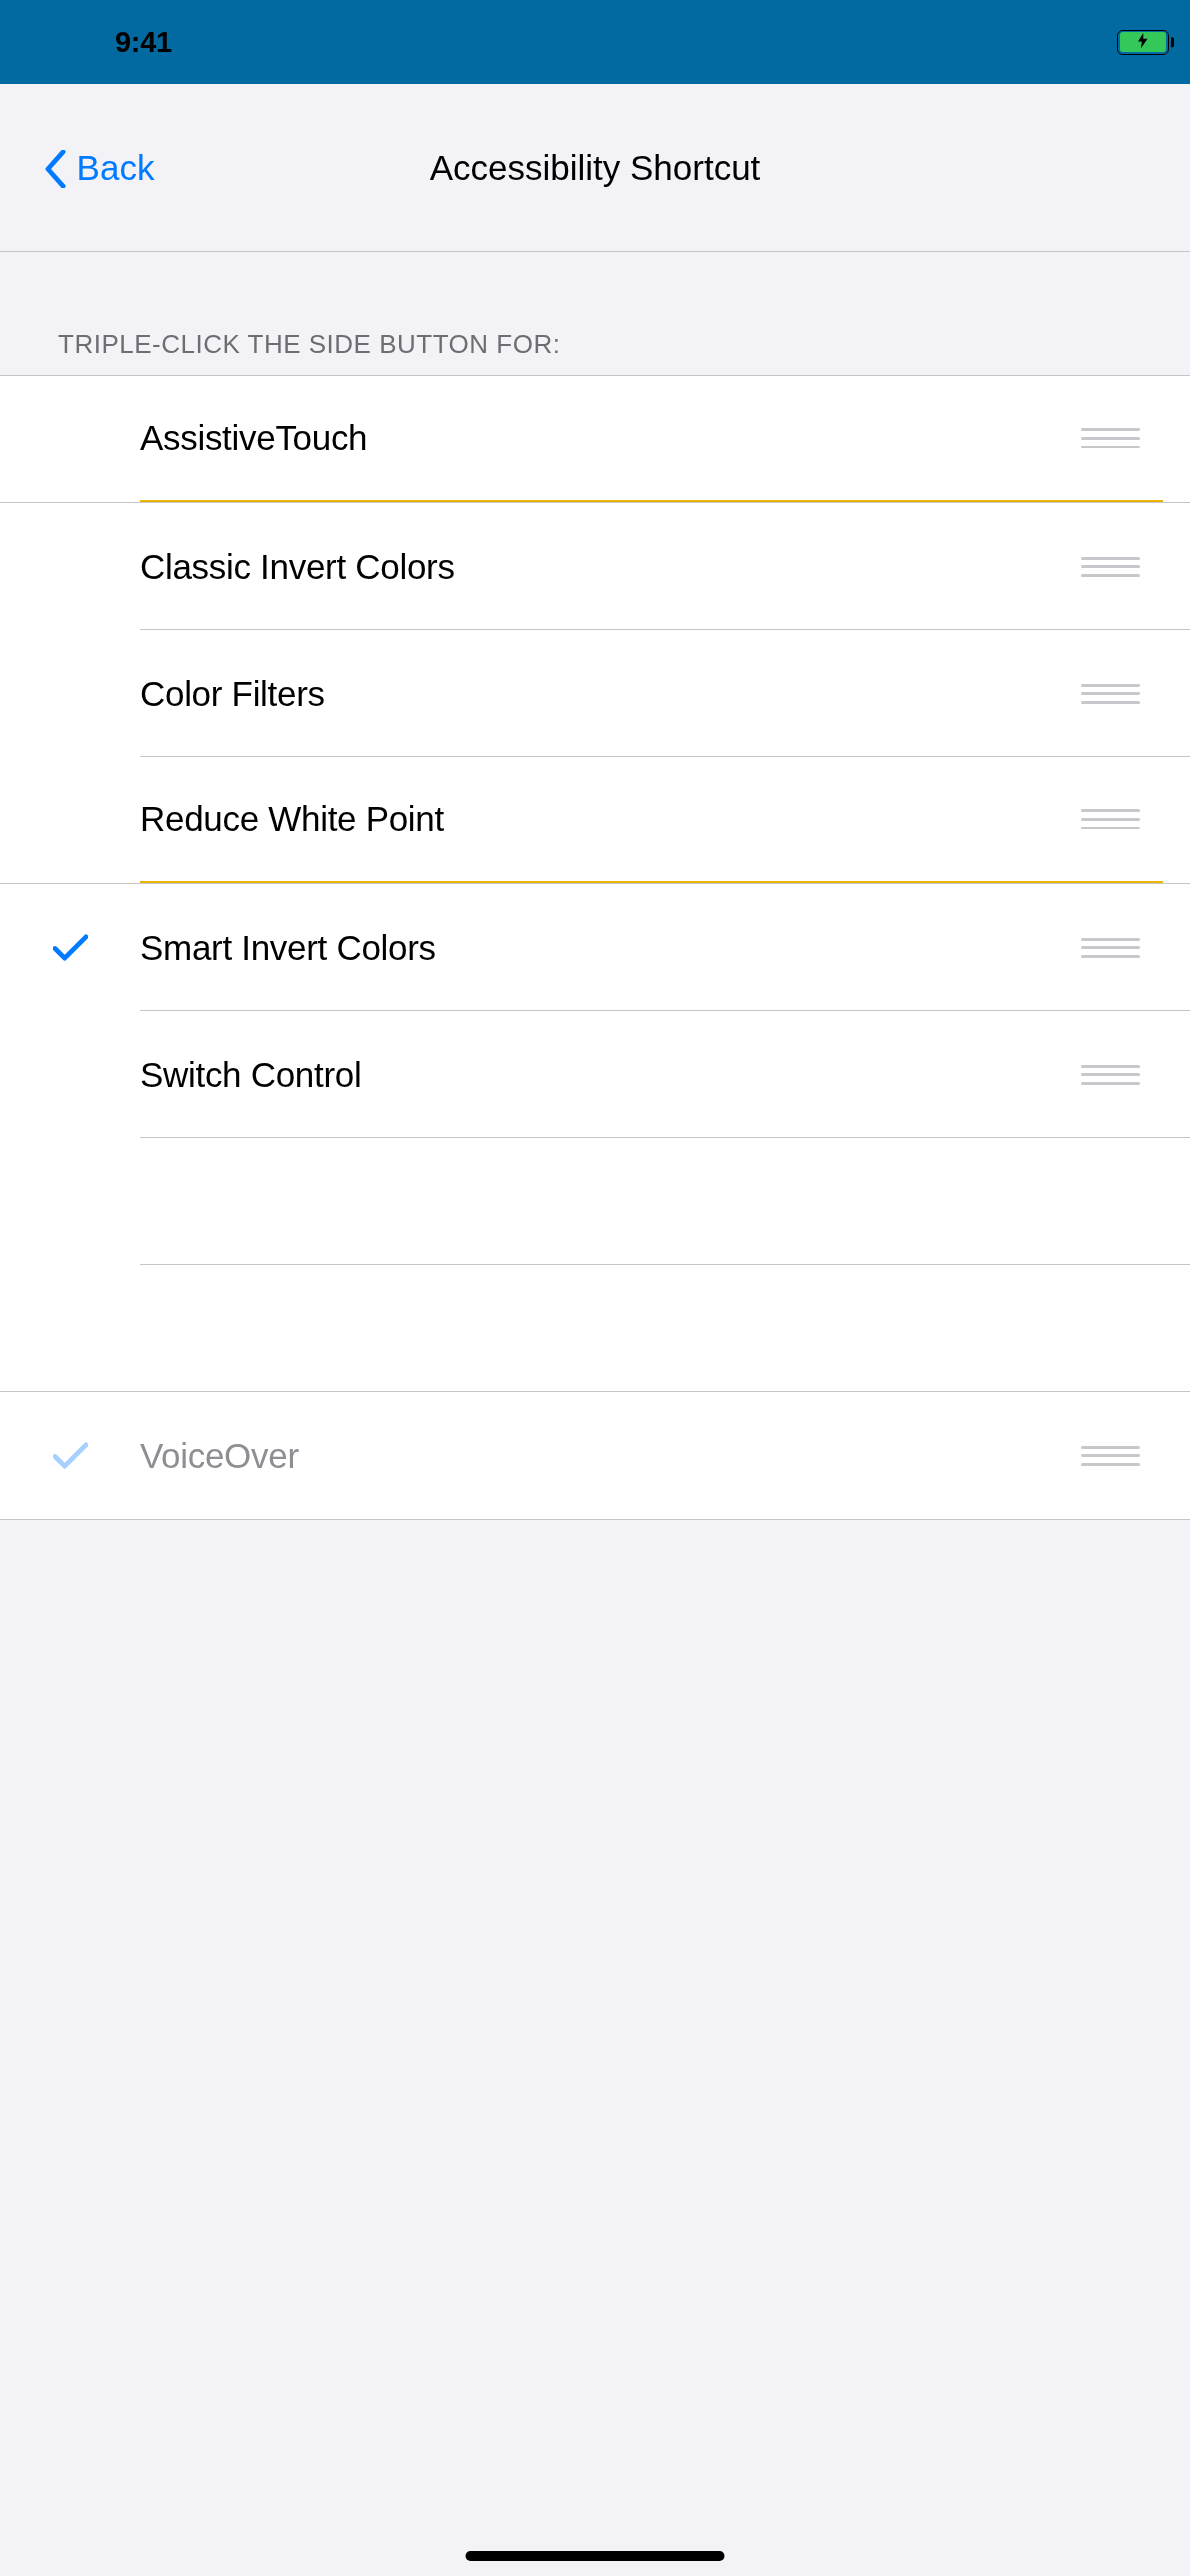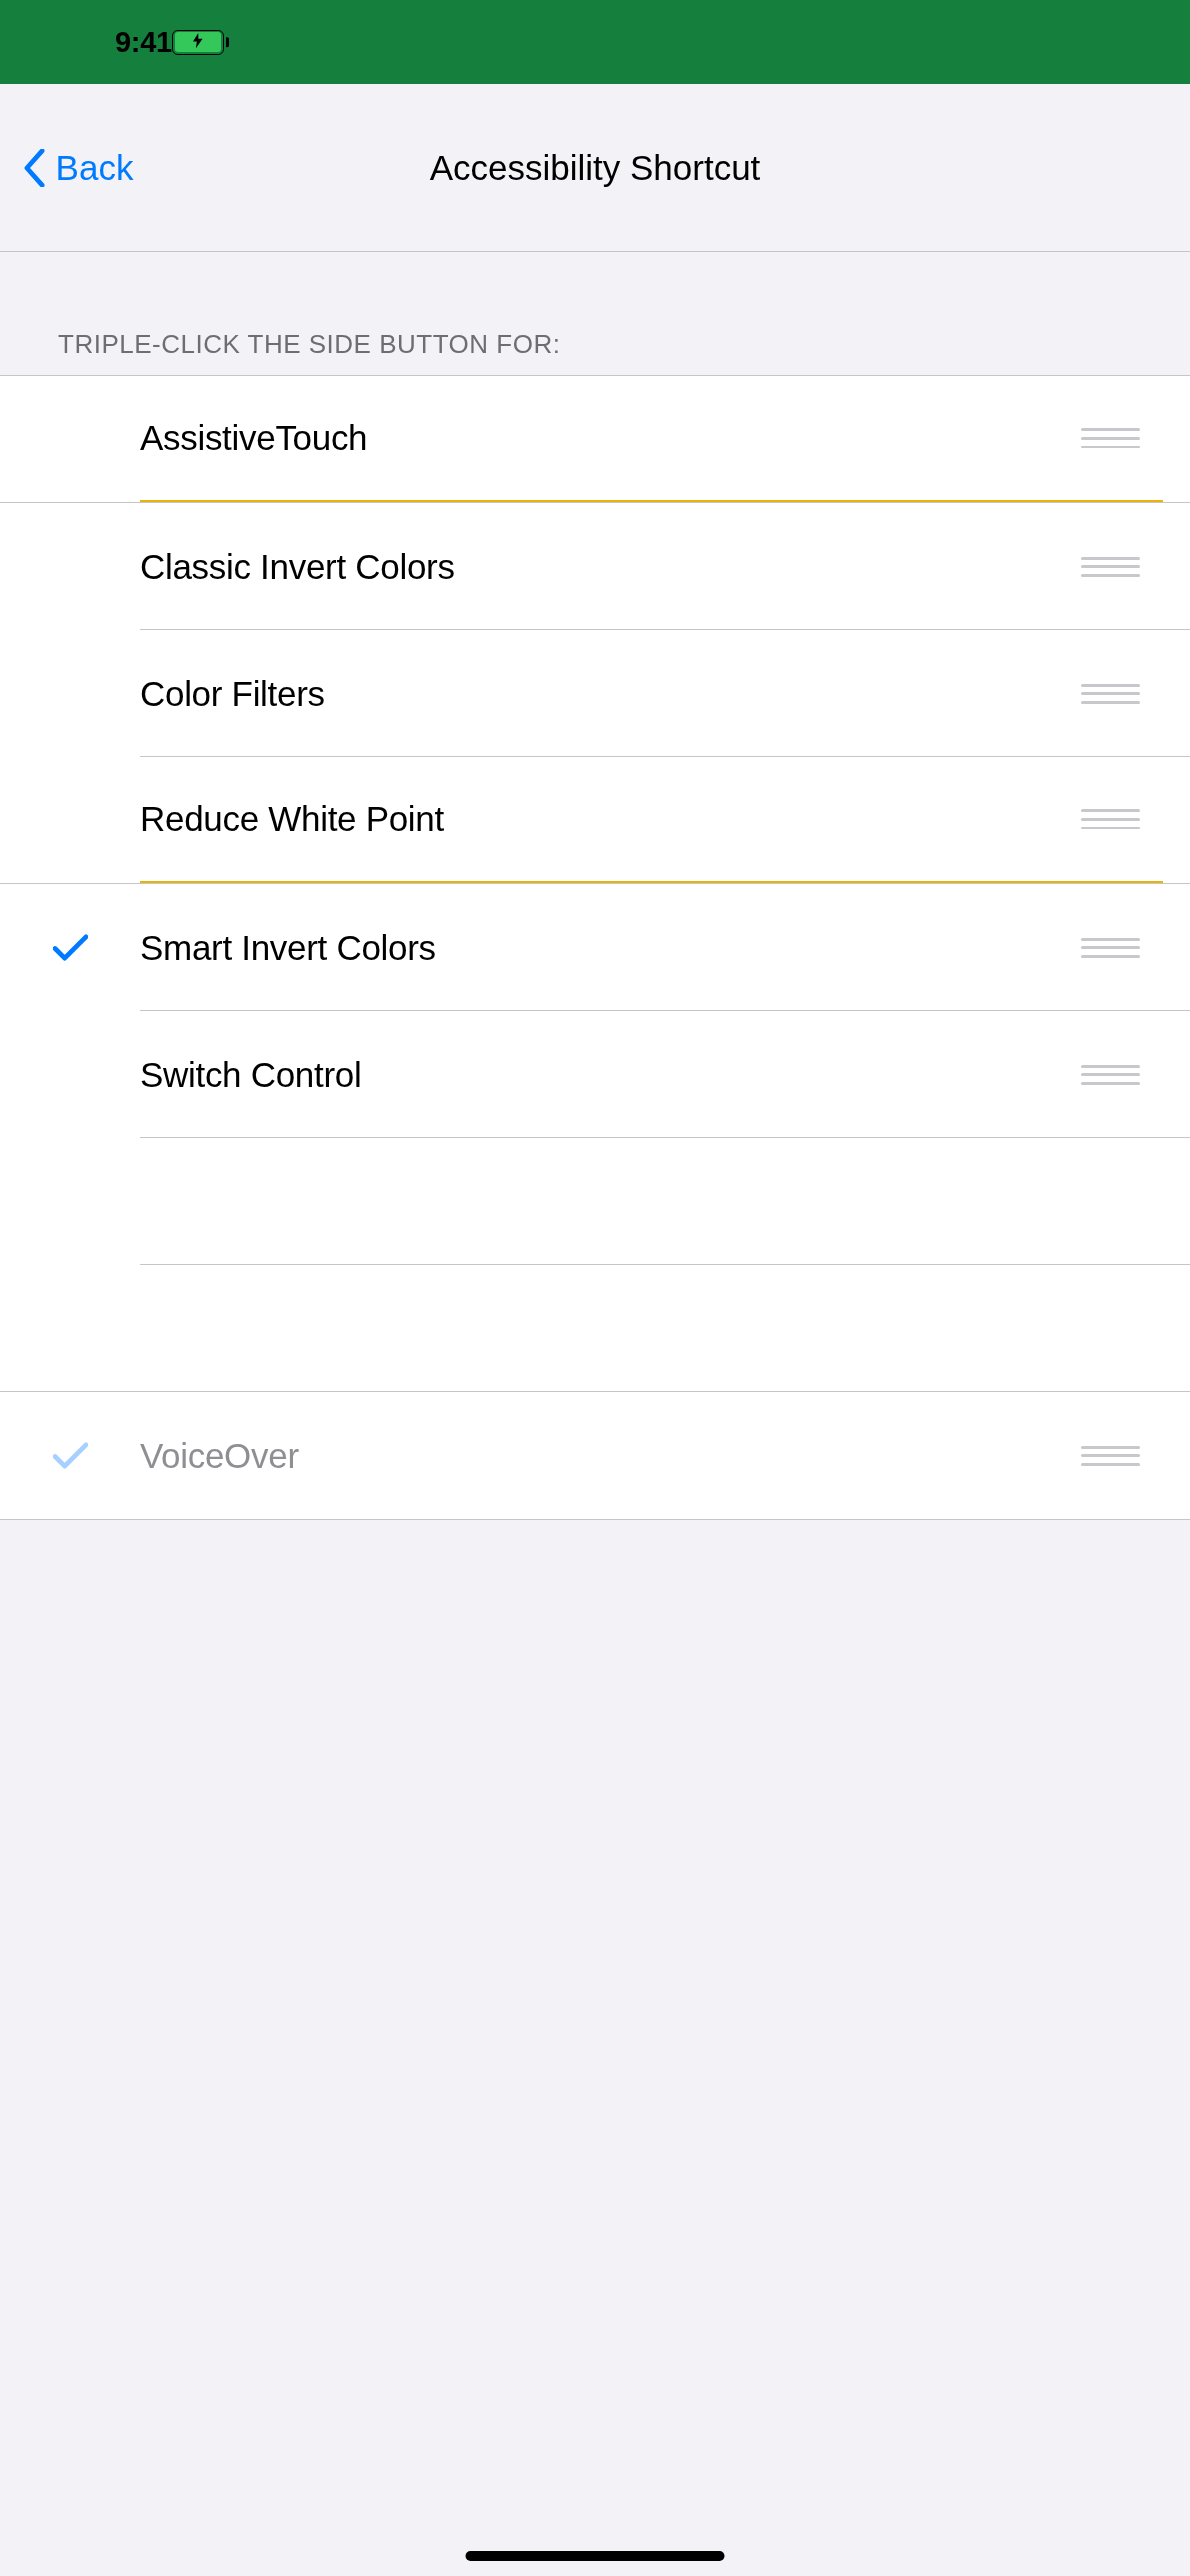--- a/index.html
+++ b/index.html
@@ -13,23 +13,23 @@
       background: #f2f2f7;
       width: 1190px;
       height: 2576px;
       overflow: hidden;
       position: relative;
     }
     .status-bar {
       height: 84px;
       display: flex;
       align-items: center;
-      justify-content: flex-start;
+      justify-content: space-between;
       padding: 0 21px 0 115px;
-      background: #15803d;
+      background: #0369a1;
       position: relative;
     }
     .status-time {
       font-size: 29px;
       font-weight: 600;
       color: #000;
       letter-spacing: -0.3px;
     }
     .status-right {
       display: flex;
@@ -75,27 +75,27 @@
       height: 168px;
       display: flex;
       align-items: center;
       padding: 0 29px;
       background: #f2f2f7;
       position: relative;
       border-bottom: 1px solid #c6c6c8;
     }
     .back-button {
       display: flex;
-      align-items: center;
+      align-items: flex-end;
       gap: 9.6px;
       color: #007aff;
       font-size: 35px;
       cursor: pointer;
       position: absolute;
-      left: 23px;
+      left: 44px;
     }
     .back-chevron {
       width: 23px;
       height: 38px;
     }
     .nav-title {
       font-size: 35px;
       font-weight: 400;
       color: #000000;
       text-align: center;

